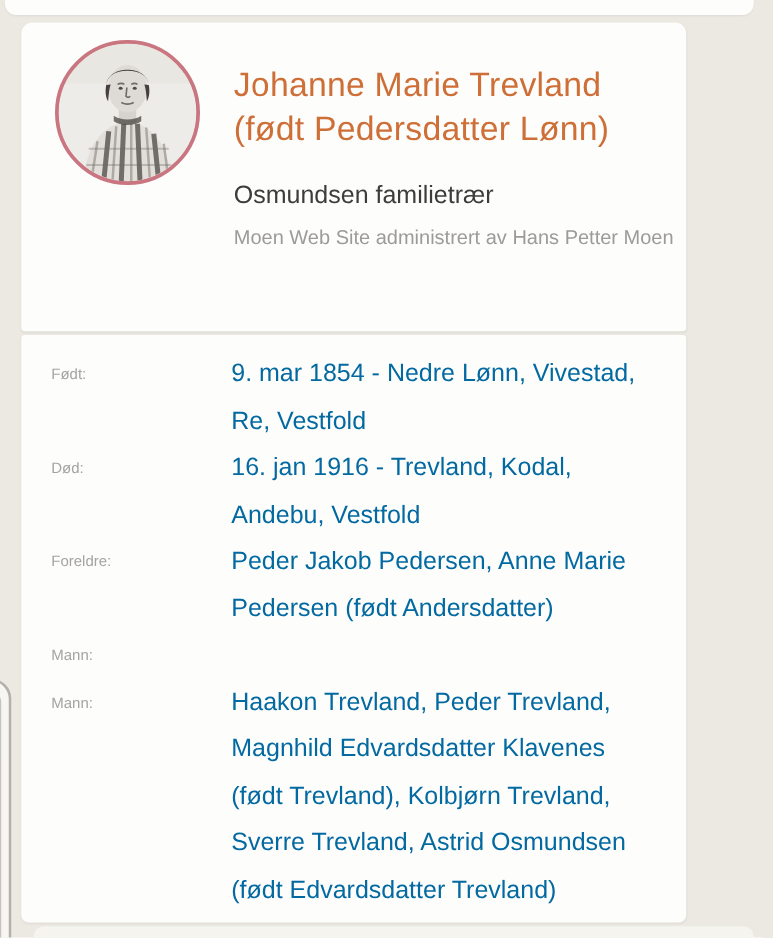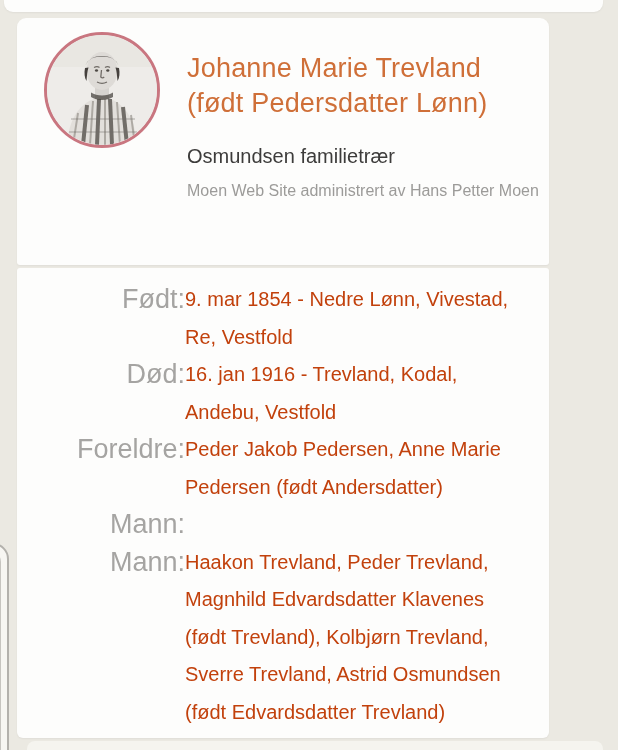--- a/index.html
+++ b/index.html
@@ -45,24 +45,24 @@
     font-size: 20px; line-height: 28px; color: #3d3c3b;
   }
   .admin-line {
     position: absolute; left: 170px; top: 155px; width: 358px;
     font-size: 16px; line-height: 35px; color: #9c9b99;
   }
 
   .rows { padding: 13px 40px 0 24px; }
   .row { display: flex; align-items: flex-start; }
   .row .lbl {
-    flex: 0 0 144px; font-size: 27px; line-height: 37.5px; color: #a5a4a2; text-align: right;
+    flex: 0 0 144px; font-size: 12px; line-height: 37.5px; color: #a5a4a2;
   }
   .row .val {
-    width: 372px; font-size: 20px; line-height: 37.5px; color: #c2410c;
+    width: 372px; font-size: 20px; line-height: 37.5px; color: #0369a1;
   }
 
   
   .left-peek {
     position: absolute; left: -35px; top: 543px; width: 44px; height: 280px;
     background: #f7f6f2; border: 2px solid #b3b1ac; border-radius: 16px;
   }
   .left-peek .inner {
     margin: 6px; height: calc(100% - 12px);
     background: #fbfaf8; border: 2px solid #c6c4bf; border-radius: 11px;

